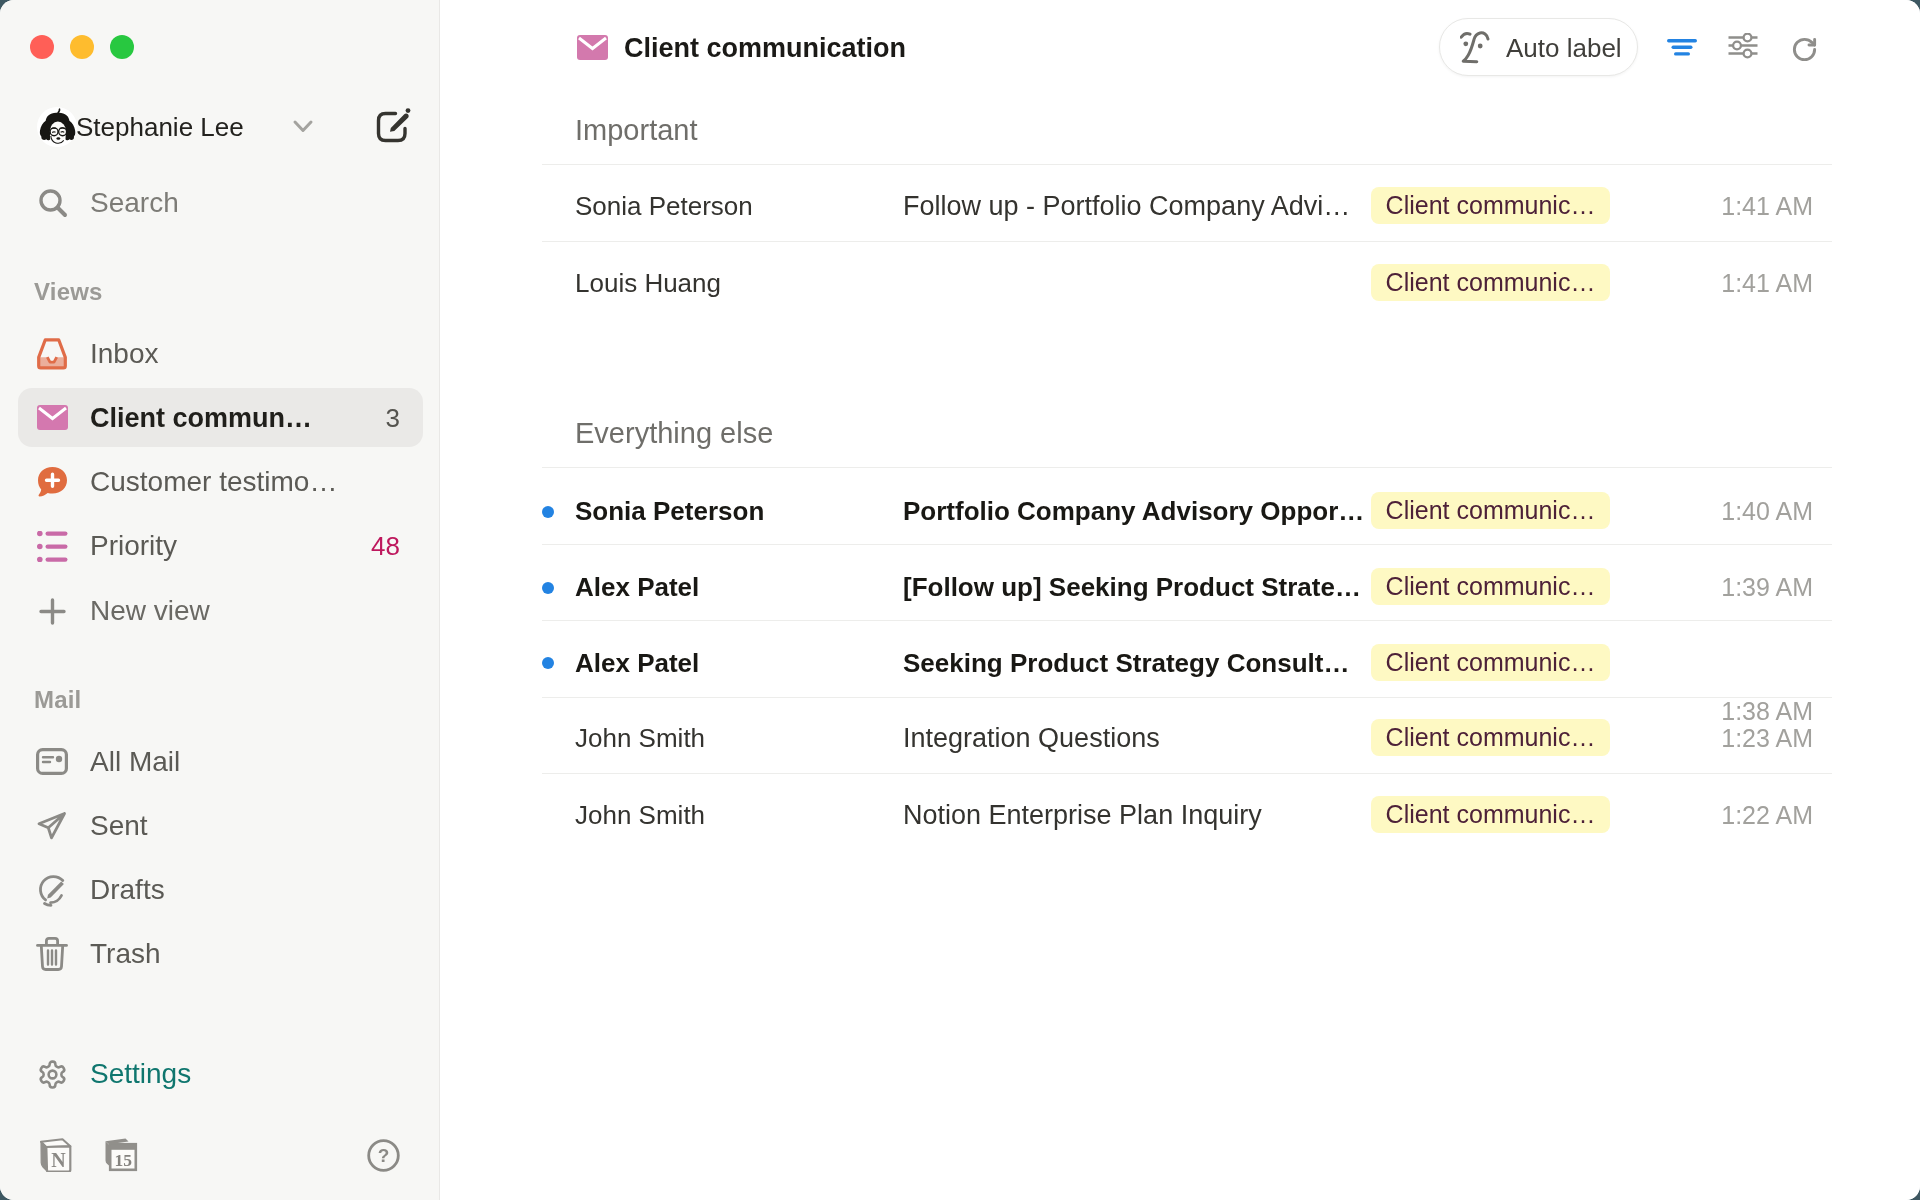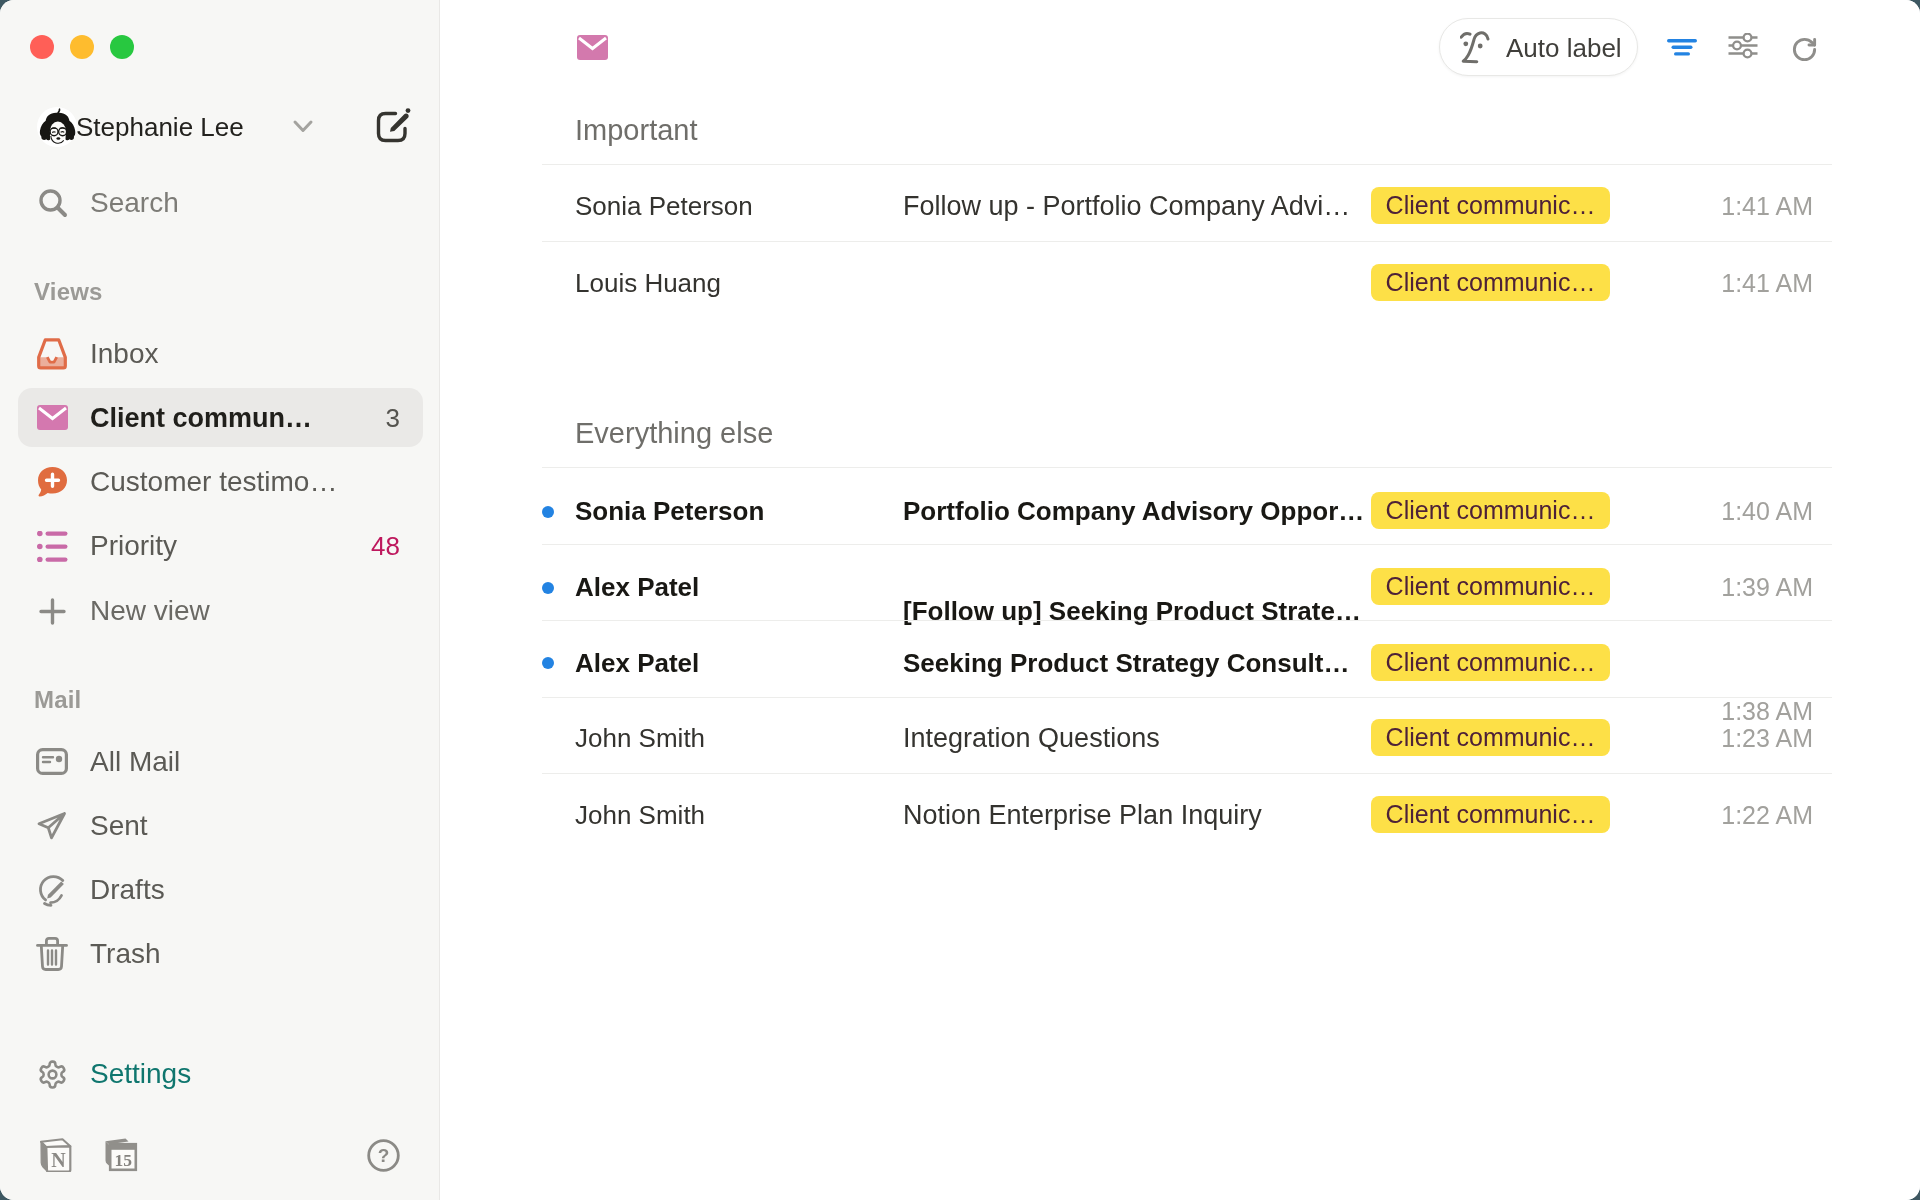--- a/index.html
+++ b/index.html
@@ -10,21 +10,21 @@
   .sidebar { position:absolute; left:0; top:0; width:440px; height:1200px; background:#f7f7f5; border-right:1px solid #e9e8e6; }
   .main { position:absolute; left:441px; top:0; width:1479px; height:1200px; background:#ffffff; }
   .dot { border-radius:50%; }
   .vcenter { display:flex; align-items:center; }
   .slabel { font-size:24px; font-weight:700; color:#9b9a96; letter-spacing:0.2px; }
   .sitem { font-size:28px; color:#5b5a55; }
   .divider { position:absolute; left:101px; width:1290px; height:1px; background:#ededeb; }
   .sender { position:absolute; left:134px; width:320px; font-size:26px; color:#34332f; white-space:nowrap; }
   .subject { position:absolute; left:462px; width:470px; font-size:27px; color:#34332f; white-space:nowrap; }
   .rtime { position:absolute; right:107px; font-size:25px; color:#a2a19d; text-align:right; }
-  .tag { position:absolute; left:930px; width:239px; height:37px; background:#fde047; border-radius:8px; color:#4d2138; font-size:25px; font-weight:500; display:flex; align-items:center; justify-content:center; }
+  .tag { position:absolute; left:930px; width:239px; height:37px; background:#fef9c3; border-radius:8px; color:#4d2138; font-size:25px; font-weight:500; display:flex; align-items:center; justify-content:center; }
   .unread { font-weight:700; color:#191814; font-size:26px; }
   .bluedot { position:absolute; left:101px; width:12px; height:12px; border-radius:50%; background:#2383e2; }
   .shead { position:absolute; left:134px; font-size:29px; color:#6f6e6a; }
 </style>
 </head>
 <body>
 <div class="window">
 
   <div class="sidebar">
 
@@ -161,20 +161,21 @@
       <text x="16.5" y="23" text-anchor="middle" font-size="19" font-weight="700" fill="#8b8a86">?</text>
     </svg>
   </div>
 
   <div class="main">
 
     <svg class="abs" style="left:136px; top:35px;" width="31" height="25" viewBox="0 0 31 25">
       <rect x="0" y="0" width="31" height="25" rx="3" fill="#d379ad"></rect>
       <path d="M2 3 L15.5 13.5 L29 3" fill="none" stroke="#ffffff" stroke-width="3"></path>
     </svg>
+    <div class="abs vcenter" style="left:183px; top:29px; height:38px; font-size:27px; font-weight:700; color:#1b1a17;">Client communication</div>
 
     <div class="abs" style="left:998px; top:18px; width:199px; height:58px; background:#ffffff; border:1px solid #e8e8e6; border-radius:29px; box-shadow:0 1px 3px rgba(0,0,0,0.05);"></div>
     <svg class="abs" style="left:1019px; top:30px;" width="30" height="35" viewBox="0 0 30 35">
       <path d="M1.2 7.2 Q5 1.8 10 4.2" fill="none" stroke="#6f6e6a" stroke-width="3" stroke-linecap="round"></path>
       <path d="M28 9 C27.3 4.5 23.5 2.2 20 3 C16.6 3.8 14.8 6.6 14.1 9.2 C13 13.2 11.2 20.2 8.2 25.2 C7 27.3 5.4 29.6 3.2 31.2 L16.8 31.8" fill="none" stroke="#6f6e6a" stroke-width="3" stroke-linecap="round" stroke-linejoin="round"></path>
       <circle cx="5.8" cy="13.8" r="2.4" fill="#6f6e6a"></circle>
       <circle cx="20.2" cy="16" r="2.4" fill="#6f6e6a"></circle>
     </svg>
     <div class="abs vcenter" style="left:1065px; top:29px; height:38px; font-size:26px; color:#403f3b;">Auto label</div>
 
@@ -214,21 +215,21 @@
 
     <div class="bluedot" style="top:506px;"></div>
     <div class="sender unread vcenter" style="top:493px; height:37px;">Sonia Peterson</div>
     <div class="subject unread vcenter" style="top:493px; height:37px;">Portfolio Company Advisory Oppor…</div>
     <div class="tag" style="top:492px;">Client communic…</div>
     <div class="rtime vcenter" style="top:493px; height:37px;">1:40 AM</div>
     <div class="divider" style="top:544px;"></div>
 
     <div class="bluedot" style="top:582px;"></div>
     <div class="sender unread vcenter" style="top:569px; height:37px;">Alex Patel</div>
-    <div class="subject unread vcenter" style="top:569px; height:37px;margin-top:24px;">[Follow up] Seeking Product Strate…</div>
+    <div class="subject unread vcenter" style="top:569px; height:37px;">[Follow up] Seeking Product Strate…</div>
     <div class="tag" style="top:568px;">Client communic…</div>
     <div class="rtime vcenter" style="top:569px; height:37px;">1:39 AM</div>
     <div class="divider" style="top:620px;"></div>
 
     <div class="bluedot" style="top:657px;"></div>
     <div class="sender unread vcenter" style="top:645px; height:37px;">Alex Patel</div>
     <div class="subject unread vcenter" style="top:645px; height:37px;">Seeking Product Strategy Consult…</div>
     <div class="tag" style="top:644px;">Client communic…</div>
     <div class="rtime vcenter" style="top:645px; height:37px;margin-top:48px;">1:38 AM</div>
     <div class="divider" style="top:697px;"></div>

